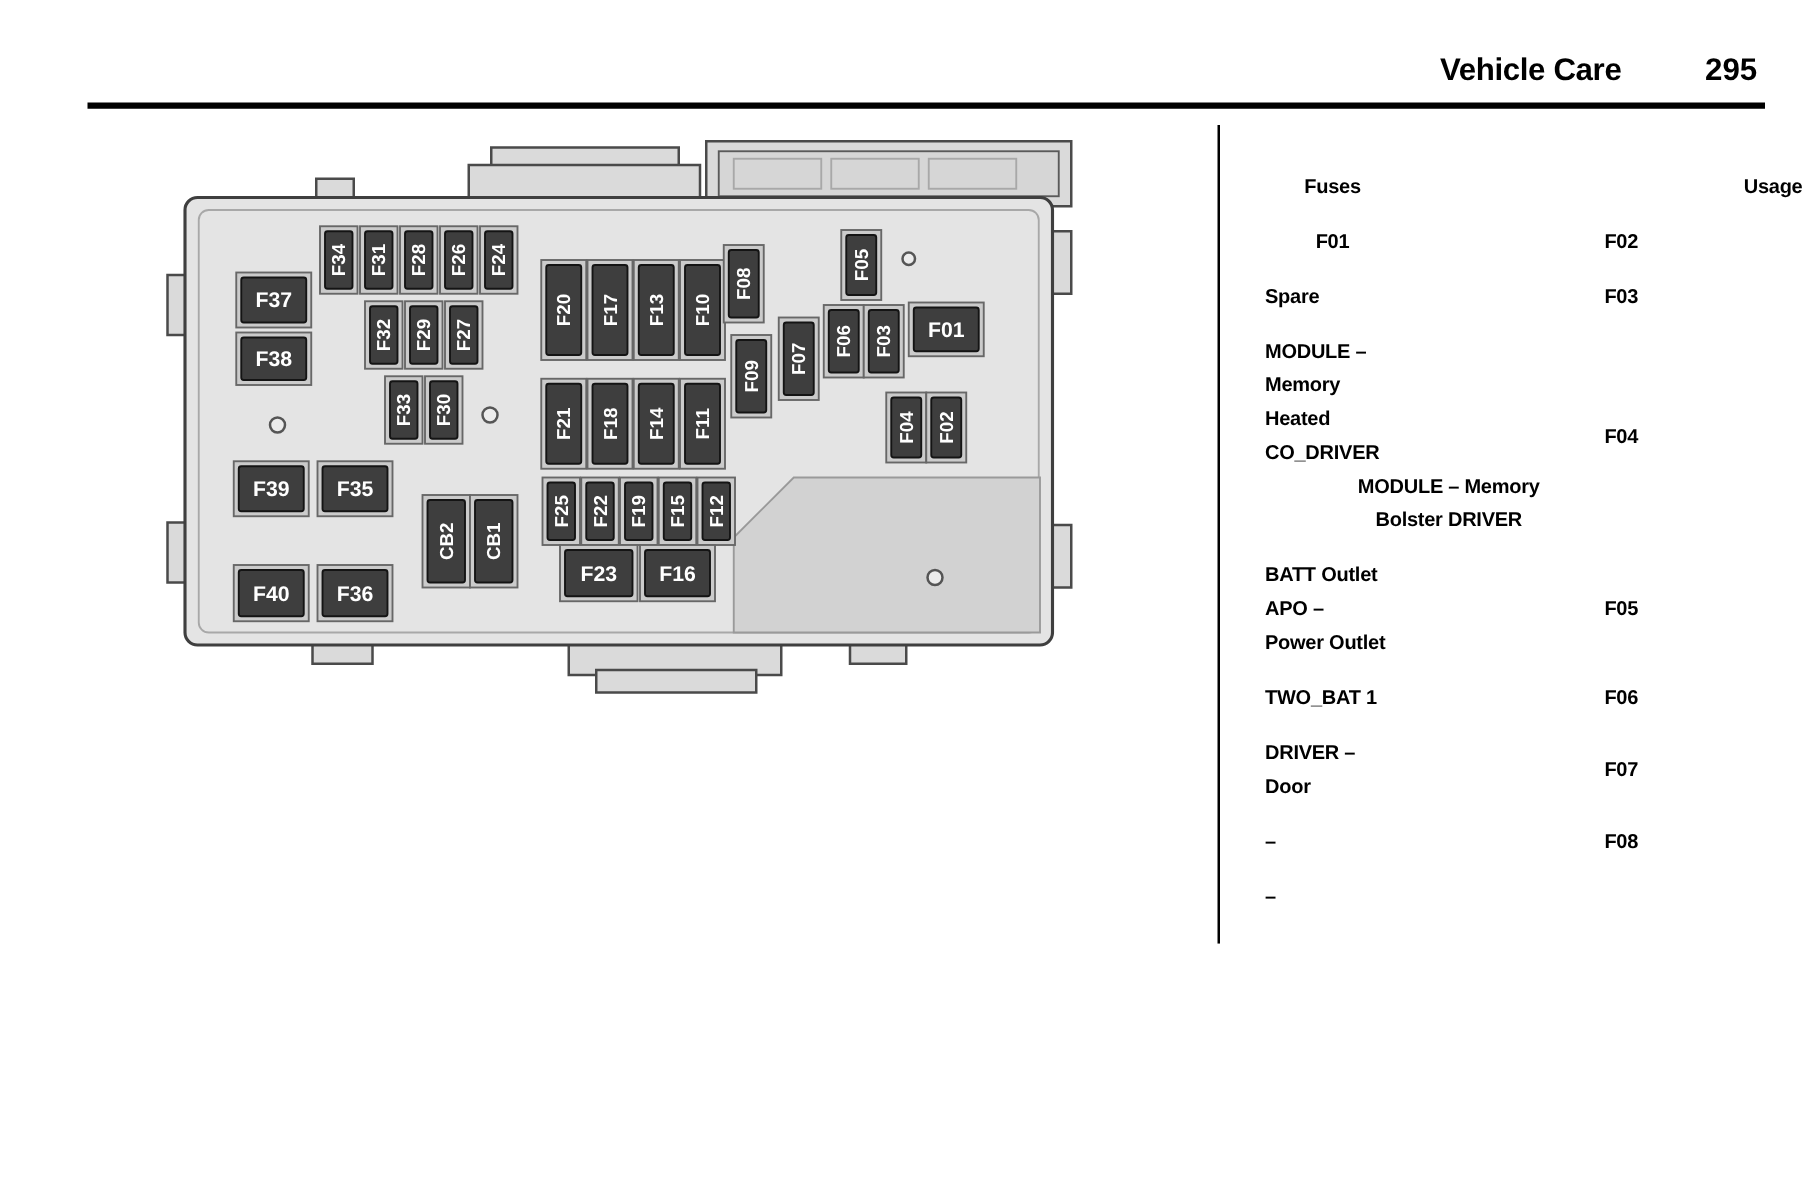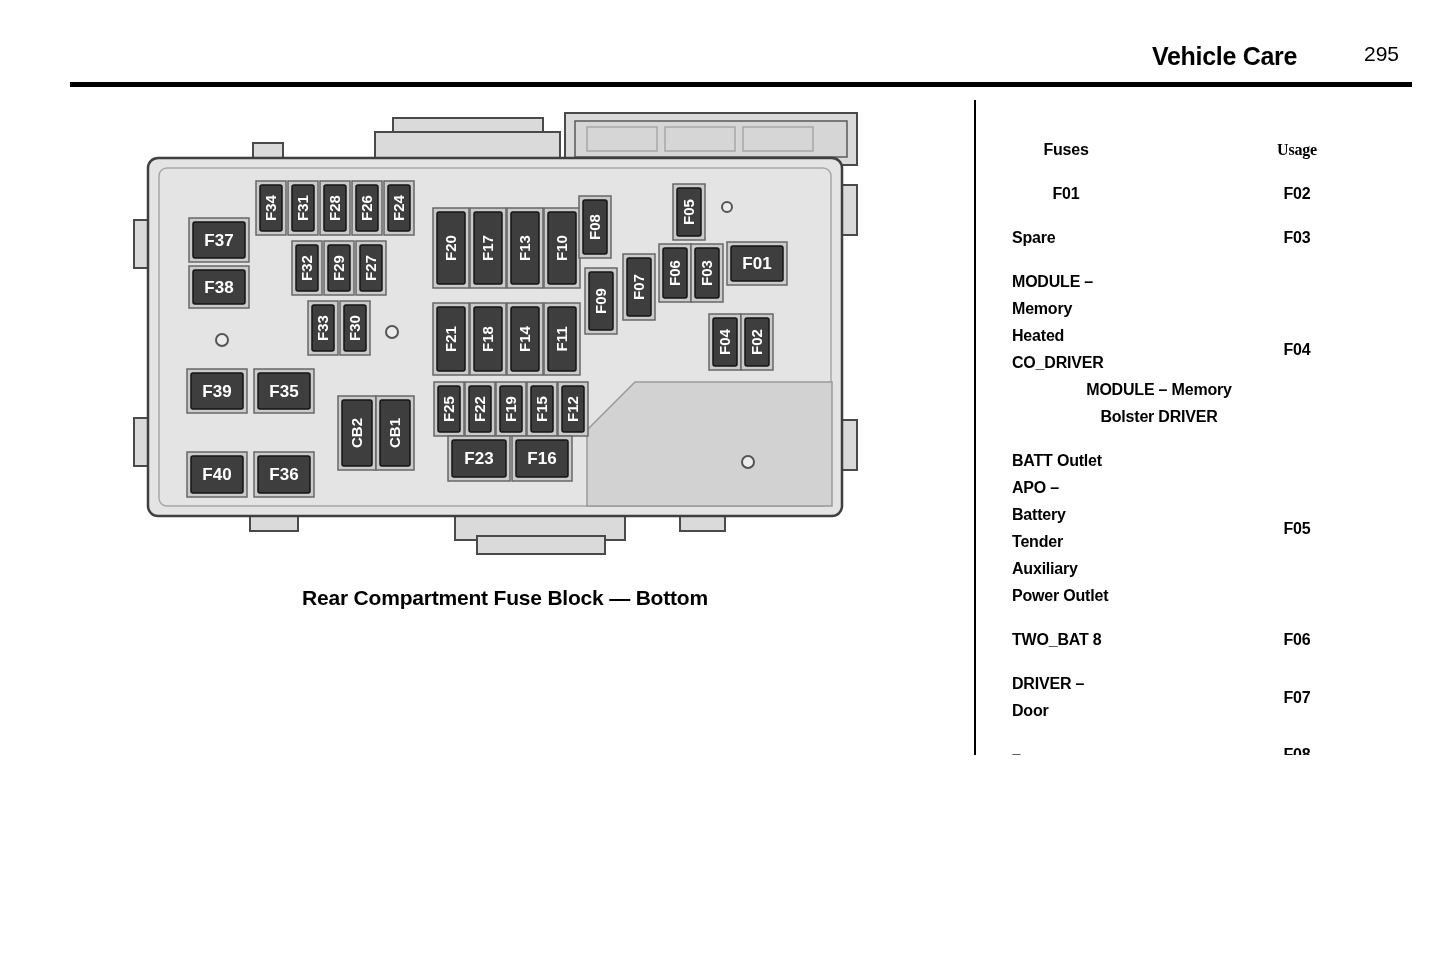--- a/index.html
+++ b/index.html
@@ -1,21 +1,21 @@
 <!DOCTYPE html>
 <html><head>
 <meta charset="utf-8">
 <style>
   html,body{margin:0;padding:0;background:#ffffff;}
   body{font-family:"Liberation Sans",sans-serif;color:#000;}
   .page{position:relative;width:1445px;height:755px;background:#fff;overflow:hidden;}
 
   
   .header-title{position:absolute;top:42px;left:1152px;font-size:25px;font-weight:bold;letter-spacing:-0.3px;}
-  .header-page{position:absolute;top:42px;left:1364px;font-size:21px;font-weight:normal;}
+  .header-page{position:absolute;top:42px;left:1364px;font-size:25px;font-weight:bold;}
   .header-rule{position:absolute;top:82px;left:70px;width:1342px;height:5px;background:#000;}
 
   
   .col-divider{position:absolute;top:100px;left:974px;width:2px;height:818px;background:#000;}
 
   
   .diagram-wrap{position:absolute;top:100px;left:75px;width:790px;height:480px;}
   .figure-caption{position:absolute;top:586px;left:75px;width:860px;text-align:center;font-size:21px;font-weight:bold;letter-spacing:-0.2px;}
 
   
@@ -25,21 +25,21 @@
   .sub-panel{fill:#d2d2d2;stroke:#9a9a9a;stroke-width:1.5;}
   .hole{fill:#ececec;stroke:#555;stroke-width:2;}
   .plate-detail{fill:#d6d6d6;stroke:#5a5a5a;stroke-width:1.5;}
   .socket{fill:#cbcbcb;stroke:#676767;stroke-width:1.5;}
   .fuse-body{fill:#3e3e3e;stroke:#141414;stroke-width:1.5;}
   .fuse-label{fill:#ffffff;font-weight:bold;font-family:"Liberation Sans",sans-serif;text-anchor:middle;}
 
   
   .fuse-table{position:absolute;top:136px;left:1012px;display:grid;grid-template-columns:108px 290px;column-gap:32px;row-gap:17px;font-size:16px;font-weight:bold;line-height:27px;letter-spacing:-0.2px;}
   .fuse-table .th-fuses{text-align:center;}
-  .fuse-table .th-usage{text-align:center;font-family:Liberation Serif, serif;}
+  .fuse-table .th-usage{text-align:right;}
   .fuse-id{text-align:center;align-self:center;}
   .usage{text-align:left;}
   .usage-sub{margin-left:38px;text-align:center;width:218px;}
 </style>
 </head>
 <body>
 
 <div class="page">
 
   <div class="header-title">Vehicle Care</div>
@@ -290,21 +290,20 @@
           </g>
           <g>
             <rect x="437" y="336" width="60" height="45" class="socket"></rect>
             <rect x="441" y="340" width="52" height="37" rx="2" class="fuse-body"></rect>
             <text x="467" y="358.5" dy="0.35em" class="fuse-label" font-size="17">F16</text>
           </g>
         </g>
     </svg>
   </div>
 
-  <div class="figure-caption">Rear Compartment Fuse Block — Bottom</div>
 
   <div class="fuse-table">
     <div class="th-fuses">Fuses</div>
     <div class="th-usage">Usage</div>
 
   <div class="fuse-id">F01</div>
       <div class="fuse-id">F02</div>
       <div class="usage">
         <div>Spare</div>
       </div>
@@ -313,26 +312,25 @@
         <div>MODULE – Memory</div>
         <div>Heated CO_DRIVER</div>
         <div class="usage-sub">
           <div>MODULE – Memory</div>
           <div>Bolster DRIVER</div>
         </div>
       </div>
       <div class="fuse-id">F04</div>
       <div class="usage">
         <div>BATT Outlet APO –</div>
-        <div>Battery Tender Auxiliary</div>
         <div>Power Outlet</div>
       </div>
       <div class="fuse-id">F05</div>
       <div class="usage">
-        <div>TWO_BAT 8</div>
+        <div>TWO_BAT 1</div>
       </div>
       <div class="fuse-id">F06</div>
       <div class="usage">
         <div>DRIVER – Door</div>
       </div>
       <div class="fuse-id">F07</div>
       <div class="usage">
         <div>–</div>
       </div>
       <div class="fuse-id">F08</div>

